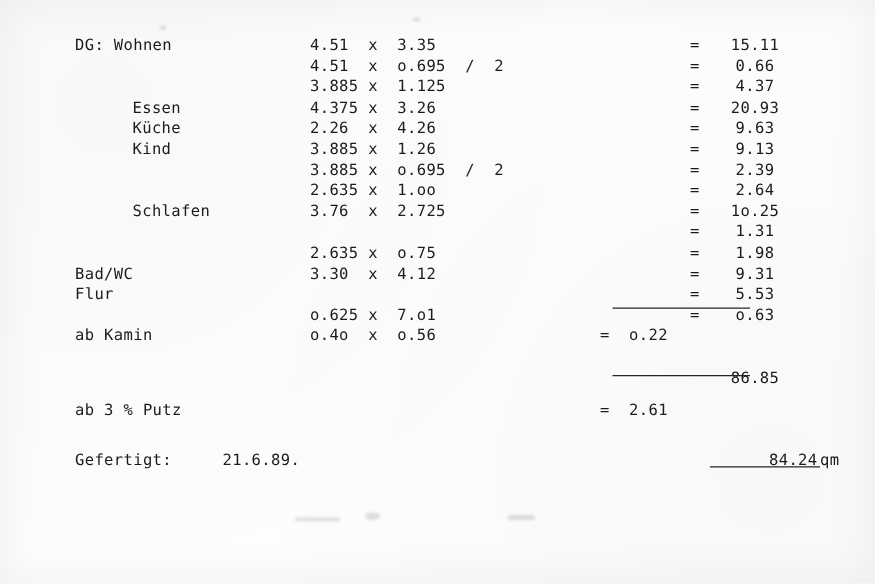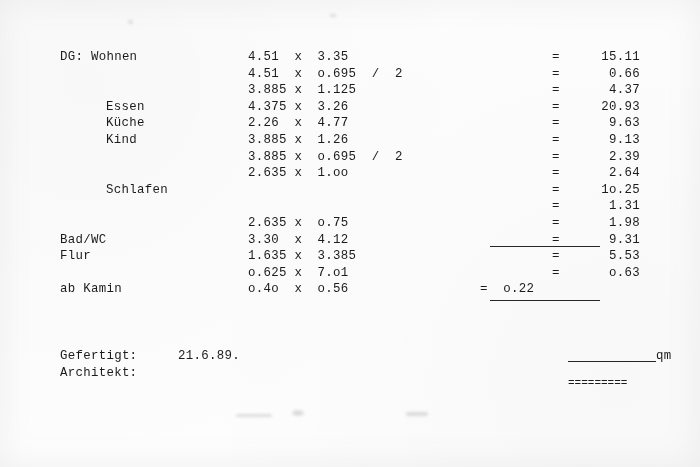--- a/index.html
+++ b/index.html
@@ -23,27 +23,26 @@
       radial-gradient(circle at 88% 82%, rgba(0,0,0,0.02) 0%, rgba(0,0,0,0) 60%);
   }
   .sheet {
     position: absolute;
     left: 0; top: 0;
     width: 700px; height: 467px;
   }
   .doc {
     position: absolute;
     left: 60px;
-    top: 49px;
+    top: 28px;
     width: 600px;
     color: #1b1b1b;
     font-size: 12.4px;
     line-height: 16.6px;
     letter-spacing: 0.3px;
-    font-family: Liberation Mono, monospace;
   }
   .row {
     position: relative;
     height: 16.6px;
     white-space: pre;
   }
   .c-label {
     position: absolute;
     left: 0;
     top: 0;
@@ -65,21 +64,21 @@
   .c-eq {
     position: absolute;
     left: 492px;
     top: 0;
   }
   .c-val {
     position: absolute;
     left: 508px;
     top: 0;
     width: 72px;
-    text-align: right;
+    text-align: center;
   }
   .spacer-sm { height: 9px; }
   .spacer-md { height: 17px; }
   .spacer-lg { height: 24px; }
 
   .rule {
     position: absolute;
     height: 1px;
     background: #262626;
   }
@@ -176,21 +175,21 @@
       <div class="row">
         <span class="c-label indent">Essen</span>
         <span class="c-expr">4.375 x  3.26</span>
         <span class="c-mid"></span>
         <span class="c-eq">=</span>
         <span class="c-val">20.93</span>
       </div>
 
       <div class="row">
         <span class="c-label indent">Küche</span>
-        <span class="c-expr">2.26  x  4.77</span>
+        <span class="c-expr">2.26  x  4.26</span>
         <span class="c-mid"></span>
         <span class="c-eq">=</span>
         <span class="c-val">9.63</span>
       </div>
 
       <div class="row">
         <span class="c-label indent">Kind</span>
         <span class="c-expr">3.885 x  1.26</span>
         <span class="c-mid"></span>
         <span class="c-eq">=</span>
@@ -208,20 +207,21 @@
       <div class="row">
         <span class="c-label indent"></span>
         <span class="c-expr">2.635 x  1.oo</span>
         <span class="c-mid"></span>
         <span class="c-eq">=</span>
         <span class="c-val">2.64</span>
       </div>
 
       <div class="row">
         <span class="c-label indent">Schlafen</span>
+        <span class="c-expr">3.76  x  2.725</span>
         <span class="c-mid"></span>
         <span class="c-eq">=</span>
         <span class="c-val">1o.25</span>
       </div>
 
       <div class="row">
         <span class="c-label indent"></span>
         <span class="c-mid"></span>
         <span class="c-eq">=</span>
         <span class="c-val">1.31</span>
@@ -238,21 +238,20 @@
       <div class="row">
         <span class="c-label">Bad/WC</span>
         <span class="c-expr">3.30  x  4.12</span>
         <span class="c-mid"></span>
         <span class="c-eq">=</span>
         <span class="c-val">9.31</span>
       </div>
 
       <div class="row">
         <span class="c-label">Flur</span>
-        <span class="c-expr">1.635 x  3.385</span>
         <span class="c-mid"></span>
         <span class="c-eq">=</span>
         <span class="c-val">5.53</span>
       </div>
 
       <div class="row">
         <span class="c-label"></span>
         <span class="c-expr">o.625 x  7.o1</span>
         <span class="c-mid"></span>
         <span class="c-eq">=</span>
@@ -262,37 +261,41 @@
       <div class="row">
         <span class="c-label">ab Kamin</span>
         <span class="c-expr">o.4o  x  o.56</span>
         <span class="c-mid">=  o.22</span>
         <span class="c-eq"></span>
         <span class="c-val"></span>
       </div>
 
       <div class="spacer-md"></div>
 
+      <div class="total-line">
+        <span class="c-val">86.85</span>
+      </div>
 
       <div class="spacer-sm"></div>
 
+      <div class="row">
+        <span class="c-label">ab 3 % Putz</span>
+        <span class="c-mid">=  2.61</span>
+      </div>
 
       <div class="spacer-lg"></div>
 
       <div class="row">
         <span class="c-label">Gefertigt:</span>
         <span class="c-expr" style="left:118px;">21.6.89.</span>
+        <span class="grand">84.24</span>
         <span class="grand-unit">qm</span>
         <span class="underline-grand"></span>
       </div>
 
-      <div class="row">
-        <span class="c-label">Architekt:</span>
-        <span class="dblrule">=========</span>
-      </div>
 
     </div>
 
     <div class="rule r1"></div>
     <div class="rule r2"></div>
 
     <div class="smudge sm1"></div>
     <div class="smudge sm2"></div>
     <div class="smudge sm3"></div>
     <div class="smudge sm4"></div>

